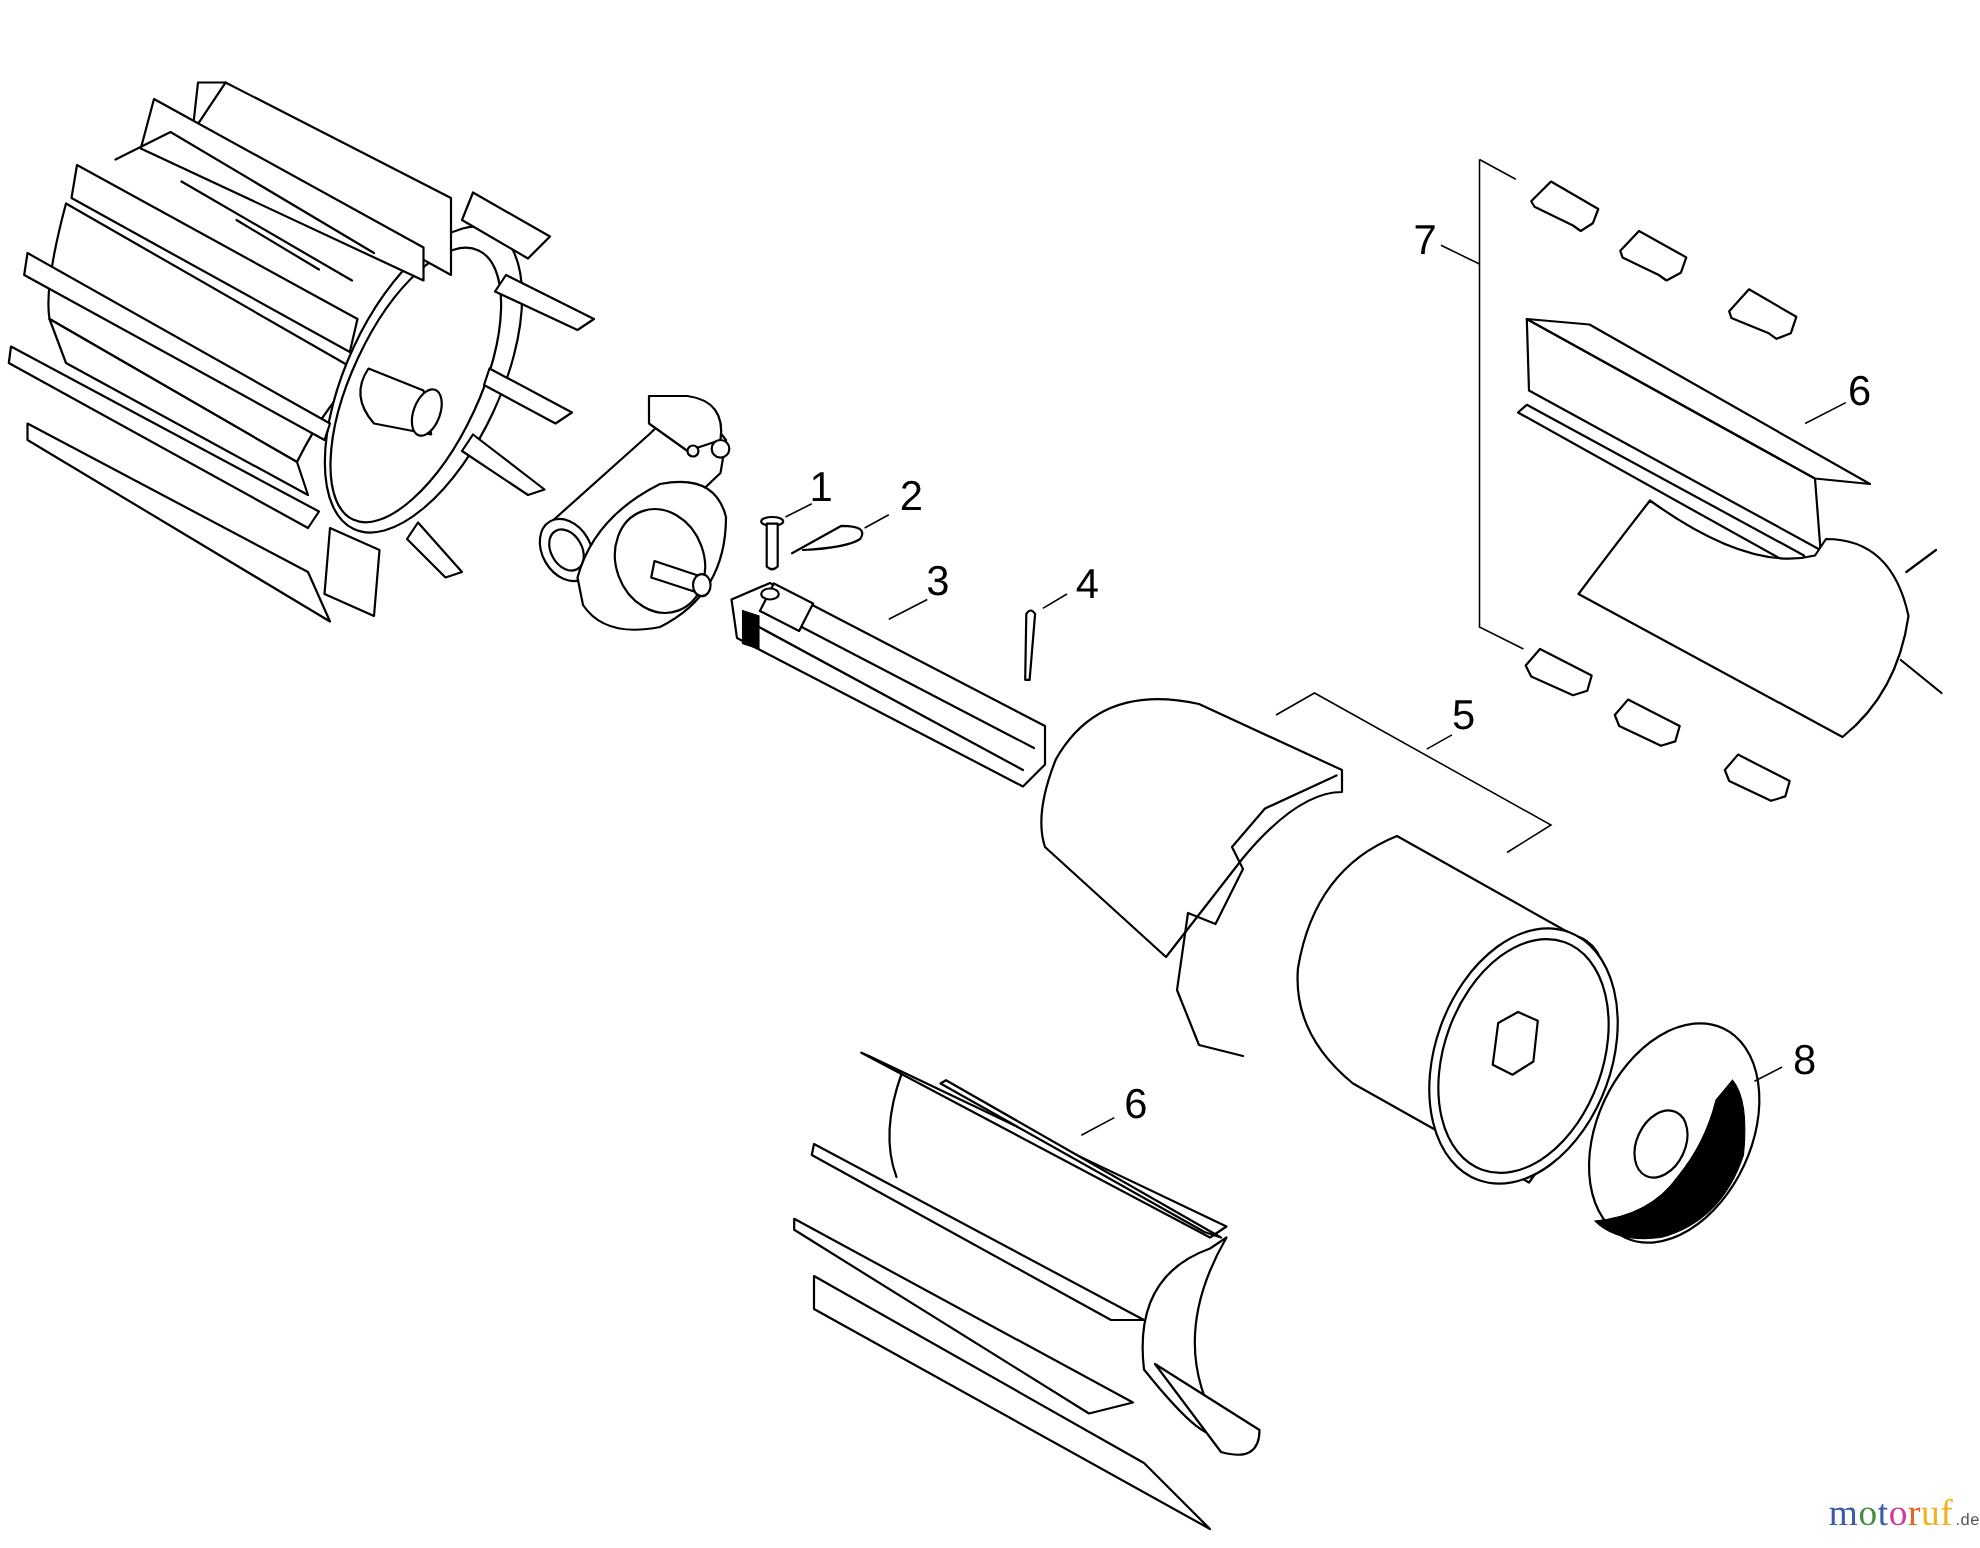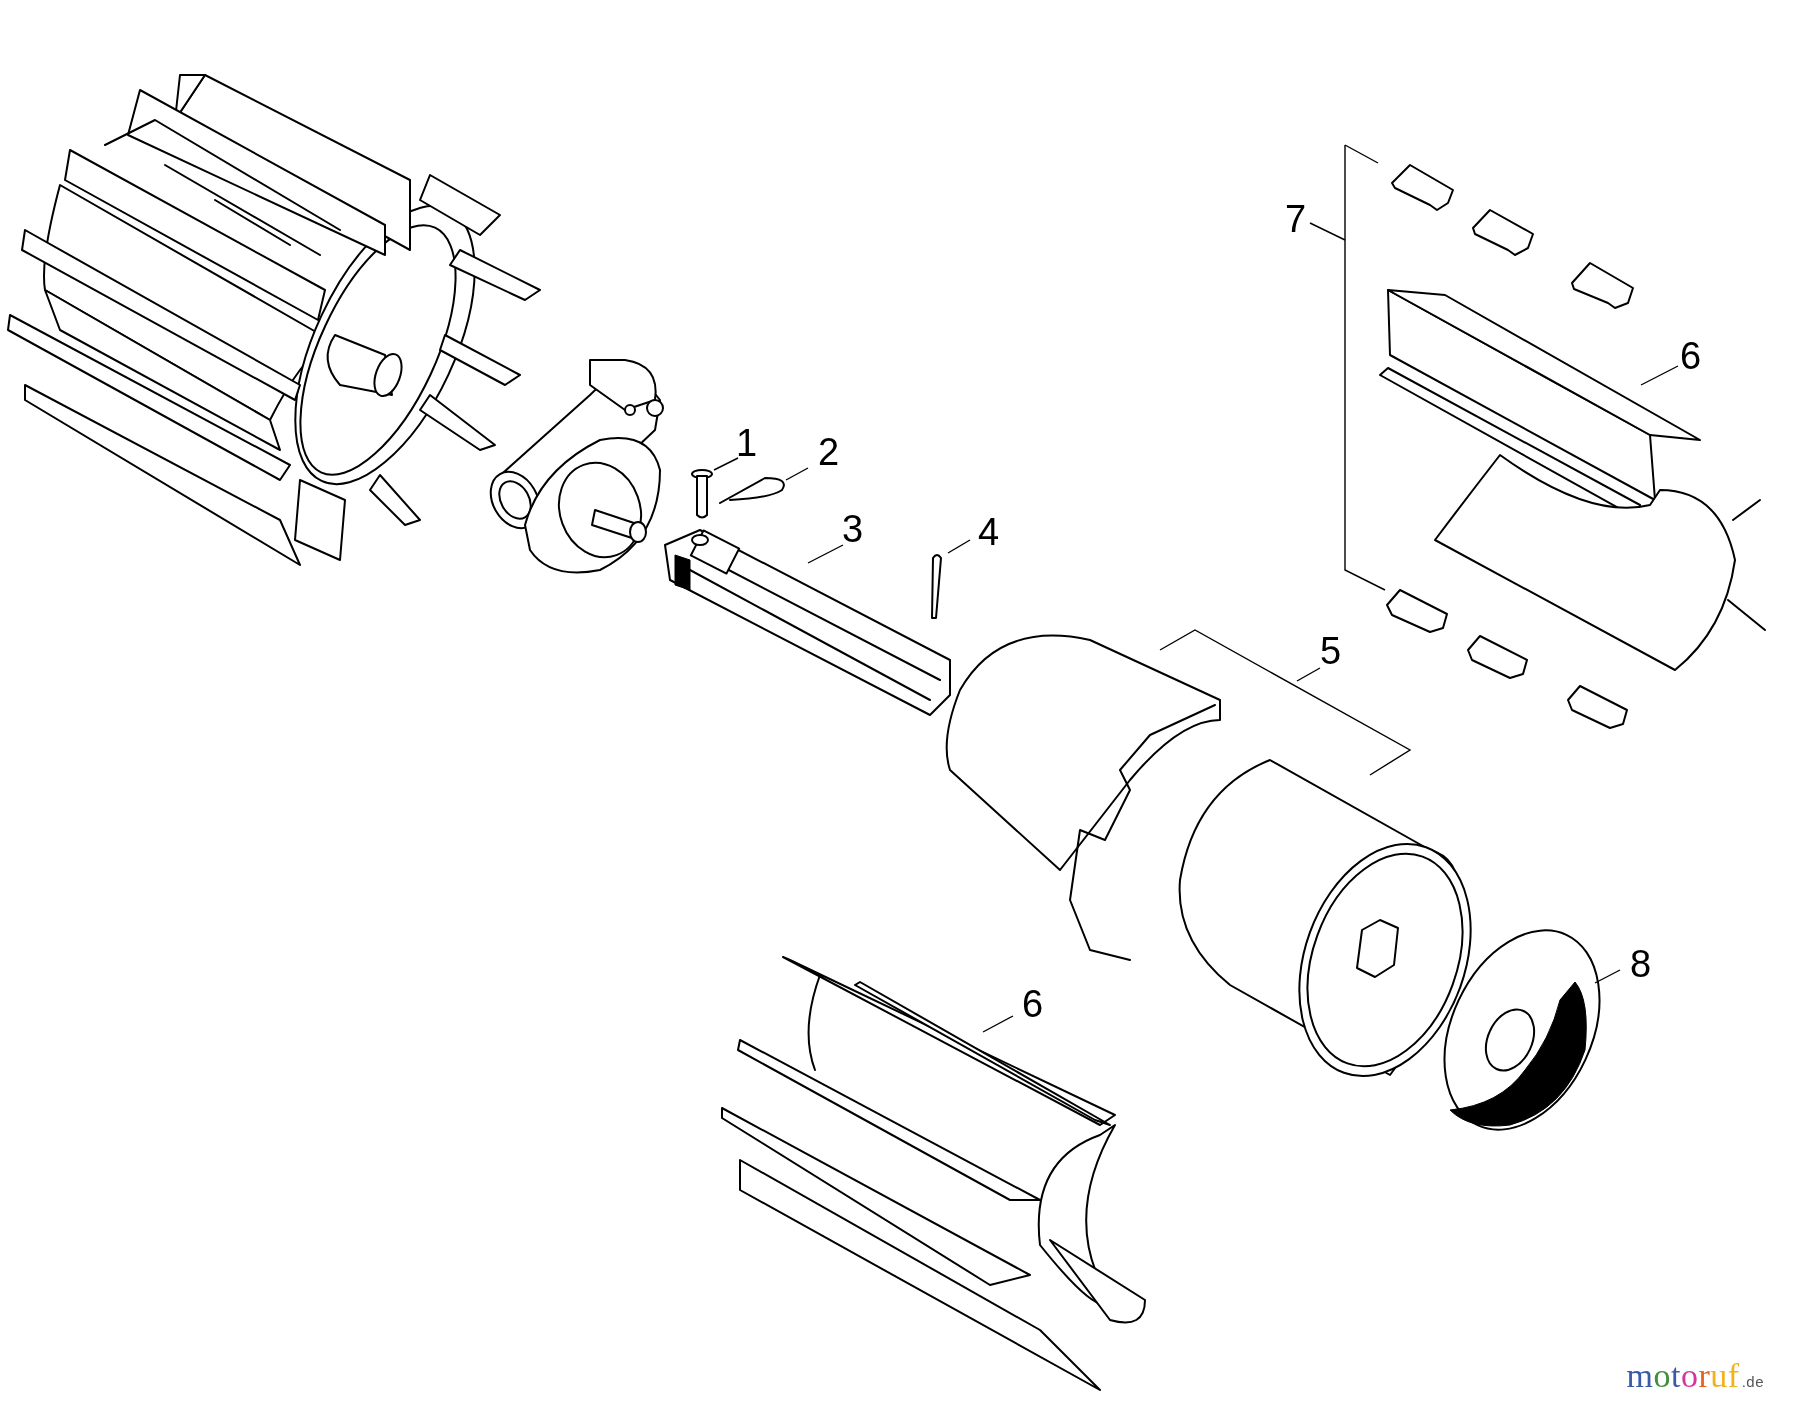--- a/index.html
+++ b/index.html
@@ -6,21 +6,21 @@
     body { width: 1800px; height: 1407px; position: relative; overflow: hidden;
            font-family: "Liberation Sans", sans-serif; }
     #canvas { position: absolute; left: 0; top: 0; width: 1800px; height: 1407px; }
     svg.drawing { position: absolute; left: 0; top: 0; }
     svg .ln { fill: none; stroke: #000; stroke-width: 2; stroke-linejoin: round; stroke-linecap: round; }
     svg .lnw { fill: #fff; stroke: #000; stroke-width: 2; stroke-linejoin: round; }
     svg .thin { fill: none; stroke: #000; stroke-width: 1.4; }
     svg .blk { fill: #000; stroke: #000; stroke-width: 1; }
     .callout { position: absolute; font-family: "Liberation Sans", sans-serif;
                font-size: 38px; color: #000; line-height: 1; }
-    .watermark { position: absolute; right: 36px; bottom: 12px; font-family: "Liberation Serif", serif;
+    .watermark { position: absolute; right: 0; bottom: 12px; font-family: "Liberation Serif", serif;
                  font-size: 34px; letter-spacing: 0.5px; }
     .watermark span { display: inline-block; }
     .watermark .tld { font-family: "Liberation Sans", sans-serif; font-size: 15px; color: #555; margin-left: 2px; }
   </style>
 </head>
 <body>
 
 <div id="canvas">
 
   <svg class="drawing" width="1800" height="1407" viewBox="0 0 1800 1407">

